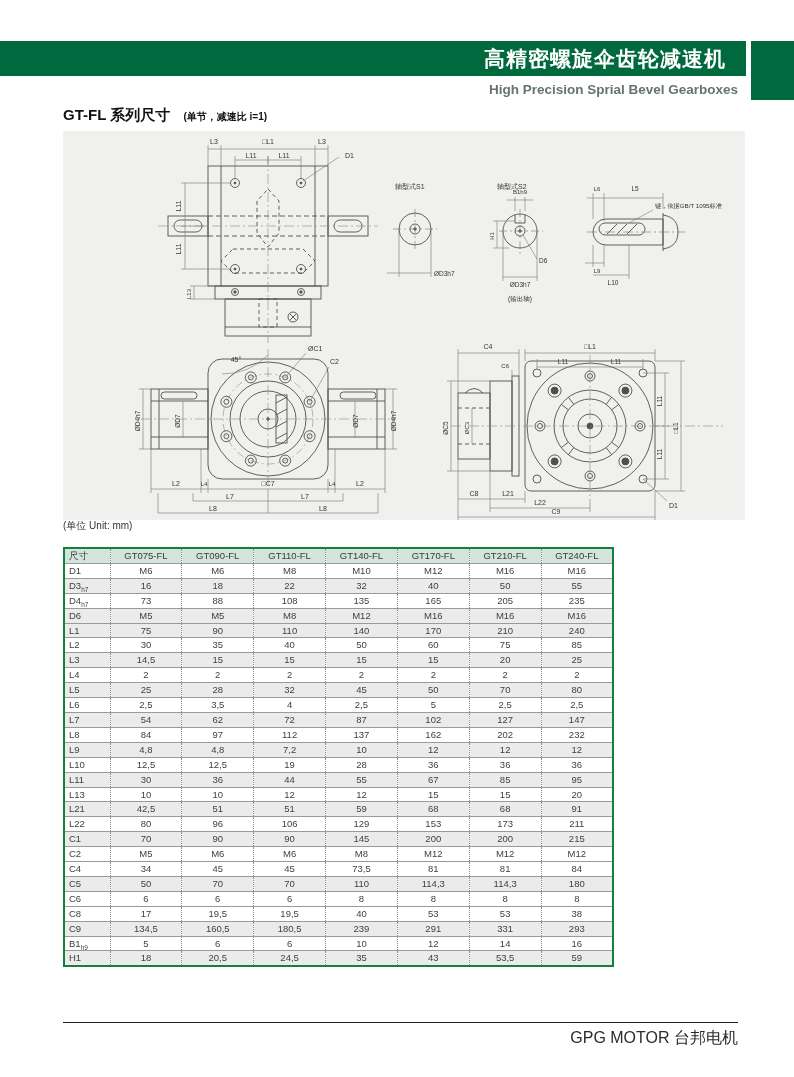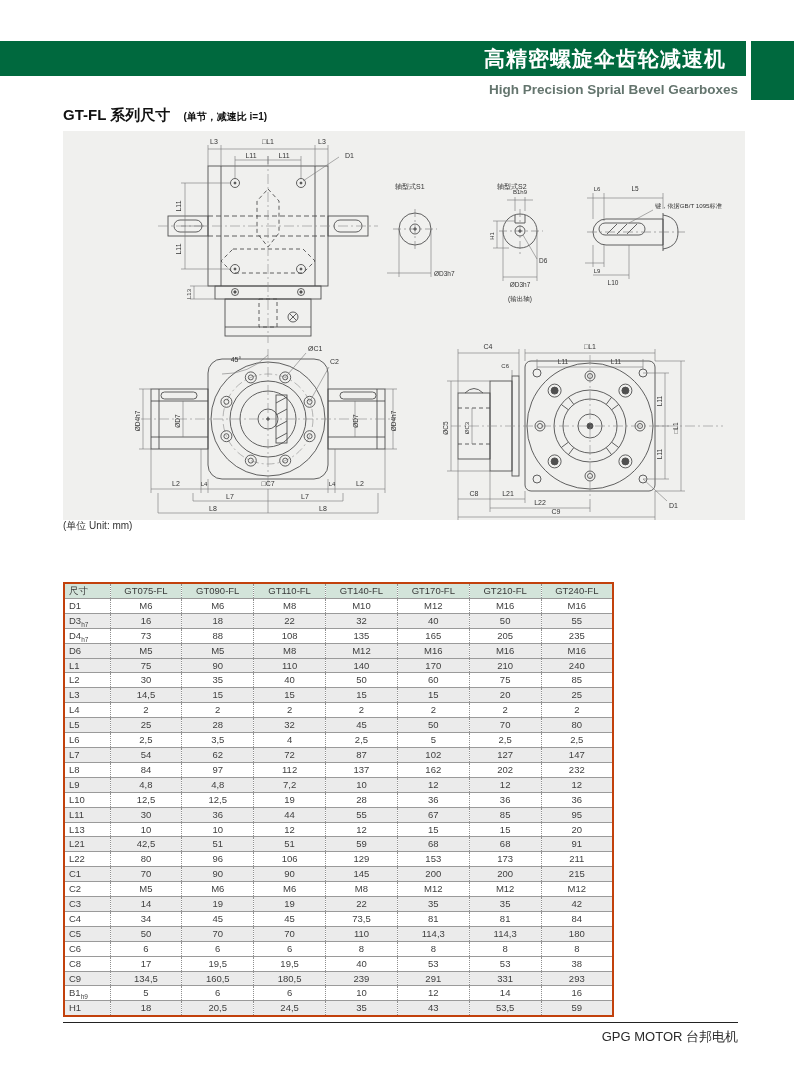--- a/index.html
+++ b/index.html
@@ -15,30 +15,30 @@
        display:flex;align-items:center;justify-content:flex-end;padding-right:20px;box-sizing:border-box;}
   .header-bar .cn{color:#fff;font-size:21px;font-weight:bold;letter-spacing:1px;}
   .header-tab{position:absolute;top:41px;left:751px;width:43px;height:59px;background:var(--green);}
   .subtitle{position:absolute;top:82px;left:0;width:746px;text-align:right;padding-right:8px;
        box-sizing:border-box;color:#64756E;font-weight:bold;font-size:13.5px;}
   .section-title{position:absolute;top:106px;left:63px;font-weight:bold;color:#111;font-size:15px;}
   .section-title .note{font-size:10px;font-weight:bold;margin-left:9px;}
   .panel{position:absolute;top:131px;left:63px;width:682px;height:389px;background:var(--panel);}
   .unit-note{position:absolute;top:519px;left:63px;width:678px;text-align:left;font-size:10px;color:#333;}
   table.dims{position:absolute;top:547px;left:63px;width:551px;border-collapse:collapse;
-       table-layout:fixed;font-size:9.5px;color:#3f3f3f;border:2px solid #c2410c;margin-top:35px;}
+       table-layout:fixed;font-size:9.5px;color:#3f3f3f;border:2px solid #15803d;}
   .dims td{border-top:1px solid #9a9a9a;border-left:1px dotted #8f8f8f;text-align:center;
        height:13.9px;padding:0 2px;overflow:hidden;white-space:nowrap;line-height:13.9px;}
   .dims td:first-child{border-left:none;text-align:left;padding-left:4px;}
   .dims col.c0{width:46px;}
   .dims thead td{background:var(--hdr-green);color:#3a3a3a;}
   .dims tr.stripe td{background:var(--stripe);}
   .dims sub{font-size:6.5px;line-height:0;}
   .footer-rule{position:absolute;top:1022px;left:63px;width:675px;border-top:1.5px solid #222;}
-  .footer{position:absolute;top:1028px;left:63px;width:675px;text-align:right;font-size:13px;color:#2b2b2b;}
+  .footer{position:absolute;top:1028px;left:63px;width:675px;text-align:right;font-size:16px;color:#2b2b2b;}
   svg text{font-family:"Liberation Sans","DejaVu Sans",sans-serif;}
 </style>
 </head>
 <body>
 
 <div class="header-bar">
   <span class="cn">高精密螺旋伞齿轮减速机</span>
 </div>
 <div class="header-tab"></div>
 <div class="subtitle">High Precision Sprial Bevel Gearboxes</div>
@@ -603,30 +603,20 @@
       <tr>
         <td>C2</td>
         <td>M5</td>
         <td>M6</td>
         <td>M6</td>
         <td>M8</td>
         <td>M12</td>
         <td>M12</td>
         <td>M12</td>
       </tr>
-      <tr class="stripe">
-        <td>C3</td>
-        <td>14</td>
-        <td>19</td>
-        <td>19</td>
-        <td>22</td>
-        <td>35</td>
-        <td>35</td>
-        <td>42</td>
-      </tr>
       <tr>
         <td>C4</td>
         <td>34</td>
         <td>45</td>
         <td>45</td>
         <td>73,5</td>
         <td>81</td>
         <td>81</td>
         <td>84</td>
       </tr>

